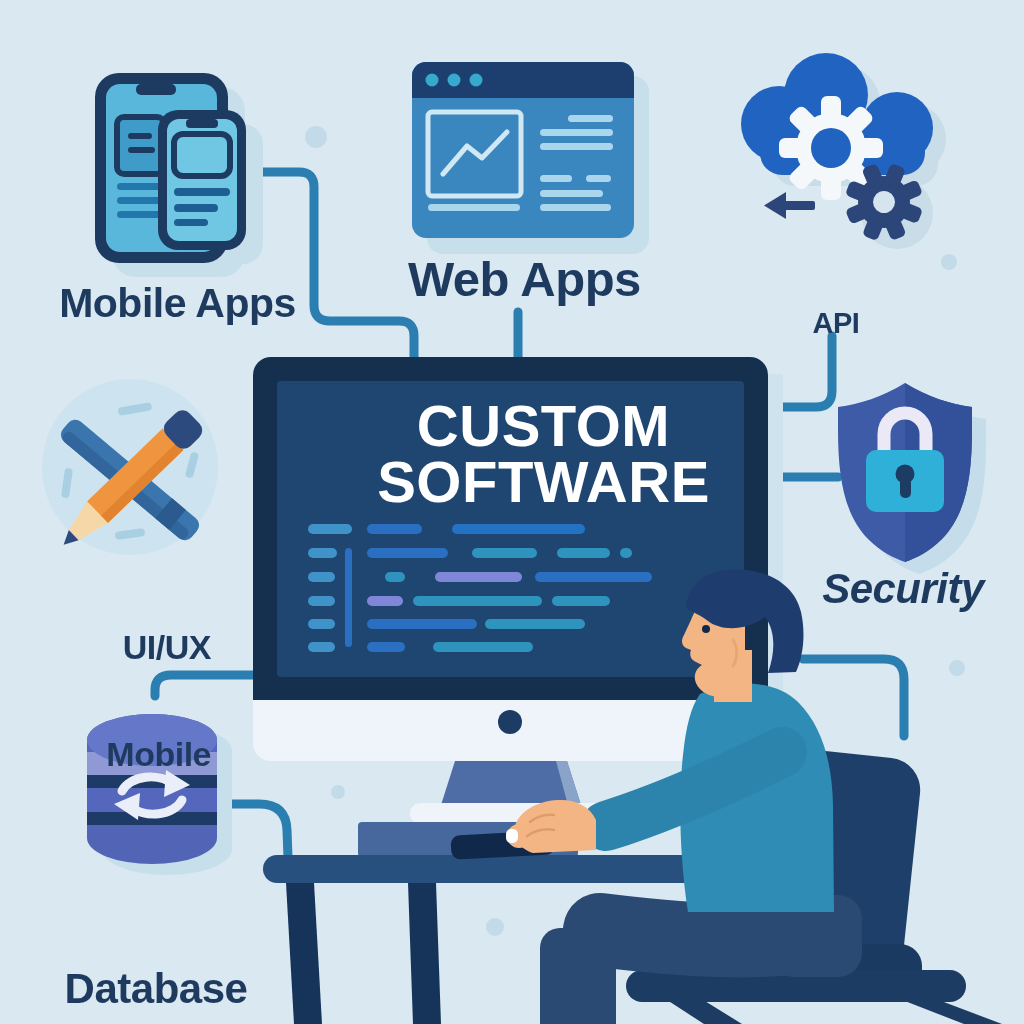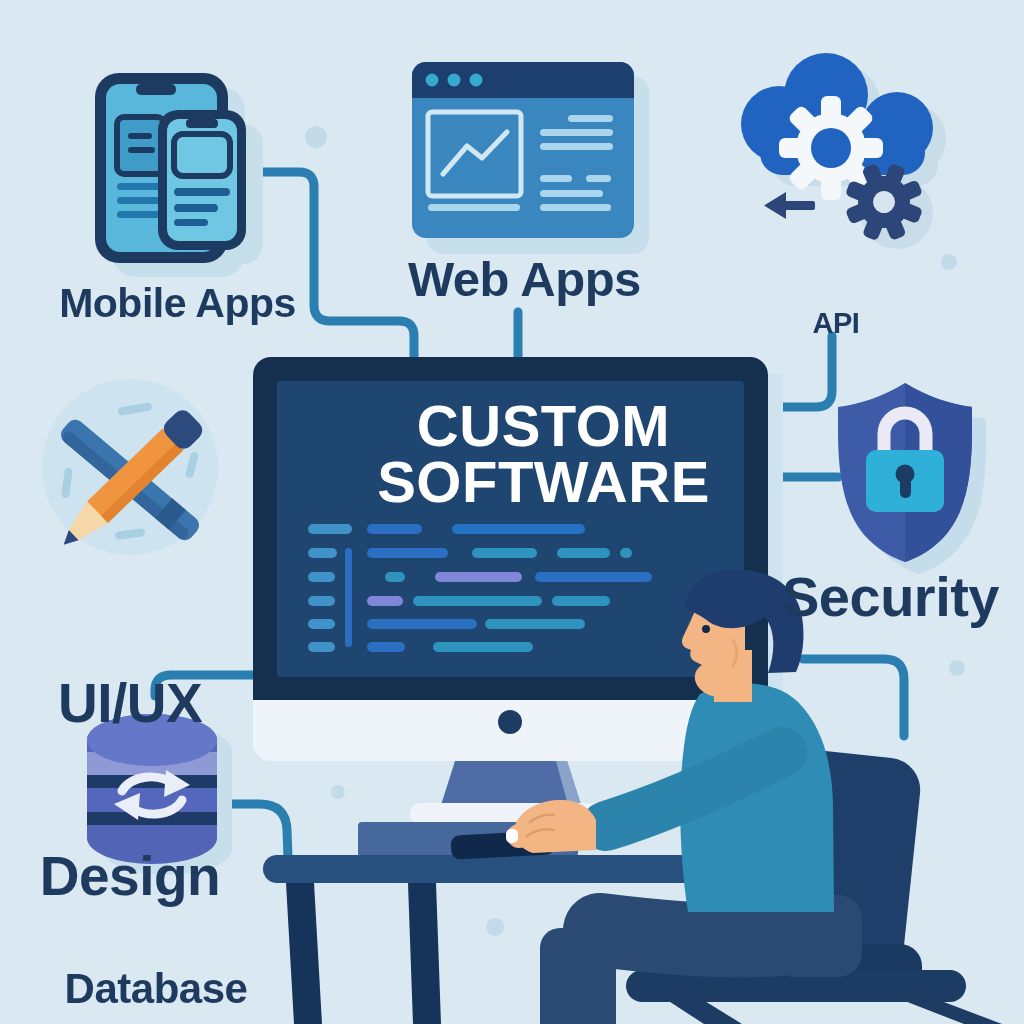--- a/index.html
+++ b/index.html
@@ -289,25 +289,25 @@
 </div>
 
 <div class="lbl" style="left:40px;top:281px;width:275px;font-size:41px;">Mobile Apps</div>
 
 <div class="lbl" style="left:408px;top:253px;width:225px;font-size:49px;">Web Apps</div>
 
 <div class="lbl" style="left:716px;top:244px;width:240px;font-size:29px;line-height:1.1;">
   <div>API</div>
 </div>
 
-<div class="lbl" style="left:35px;top:559px;width:190px;font-size:55px;line-height:1.05;">
+<div class="lbl" style="left:21px;top:559px;width:190px;font-size:34px;line-height:1.05;text-align:right;">
   <div>UI/UX</div>
-  <div>Design</div>
-</div>
-
-<div class="lbl" style="left:782px;top:566px;width:206px;font-size:56px;">Security</div>
+  <div>Mobile</div>
+</div>
+
+<div class="lbl" style="left:800px;top:566px;width:206px;font-size:42px;font-style:italic;">Security</div>
 
 <div class="lbl" style="left:50px;top:874px;width:212px;font-size:42px;line-height:1.1;">
   <div>Database</div>
   
 </div>
 
 </div>
 
 </body></html>

